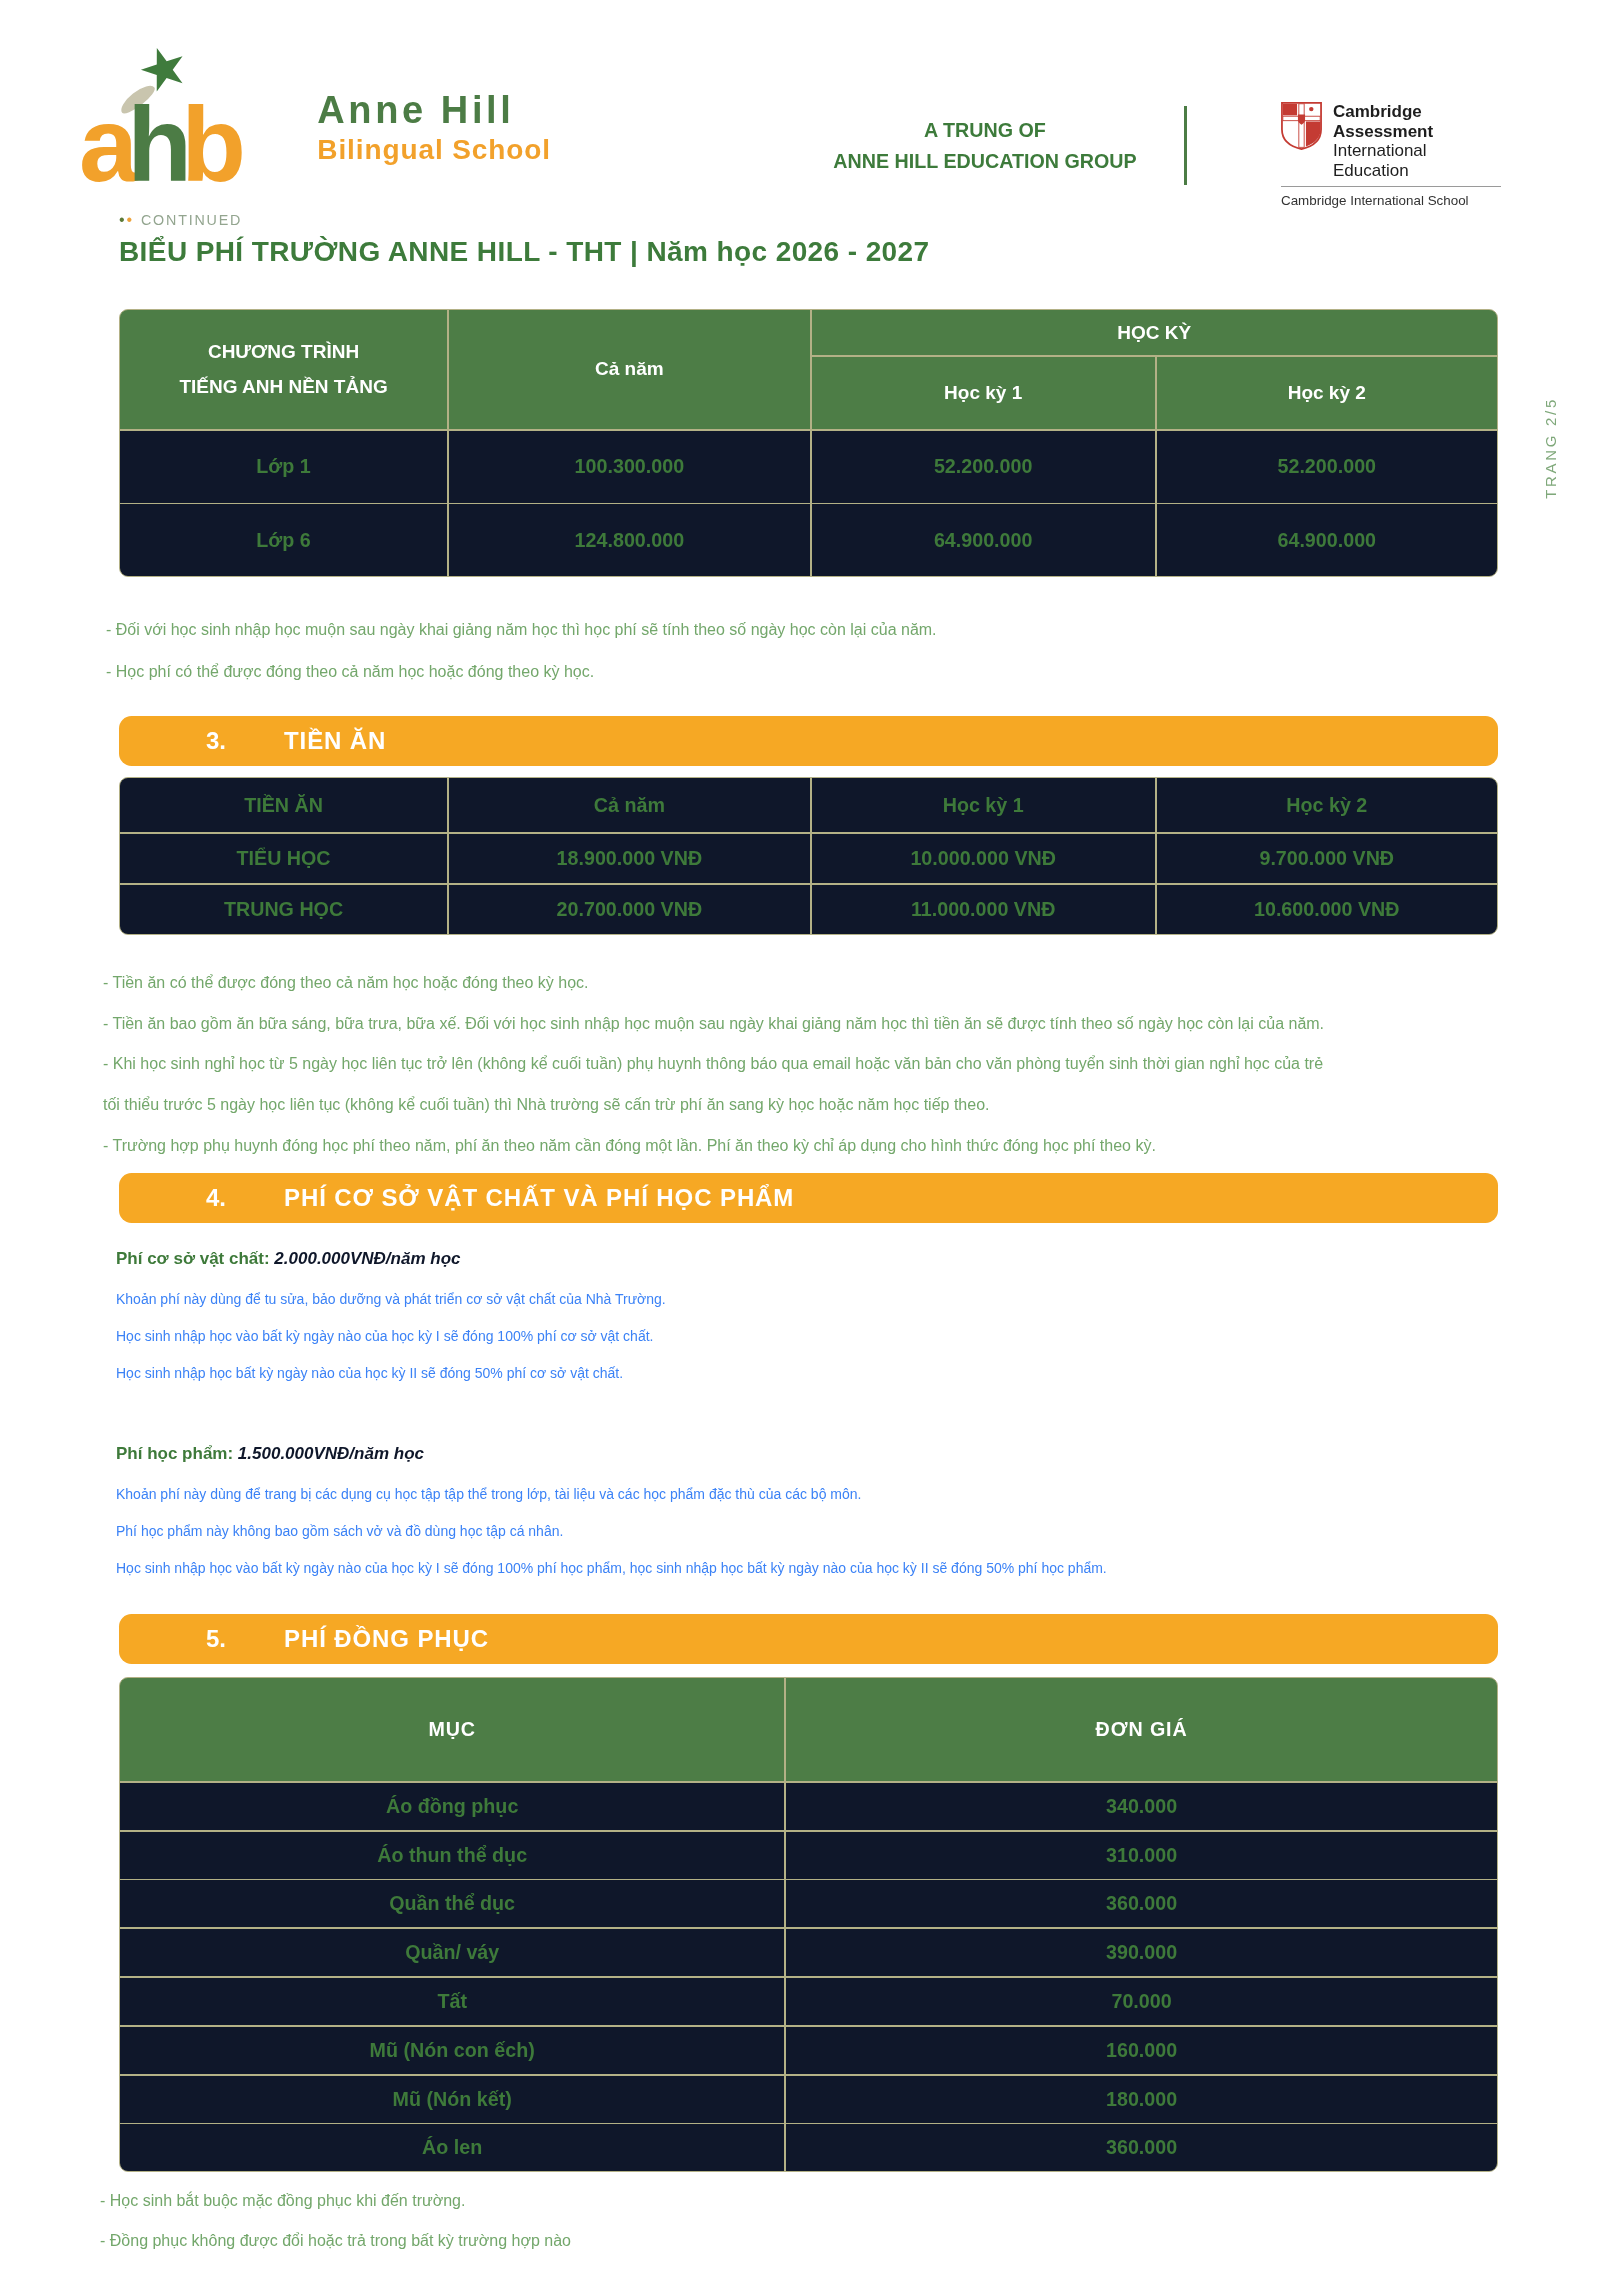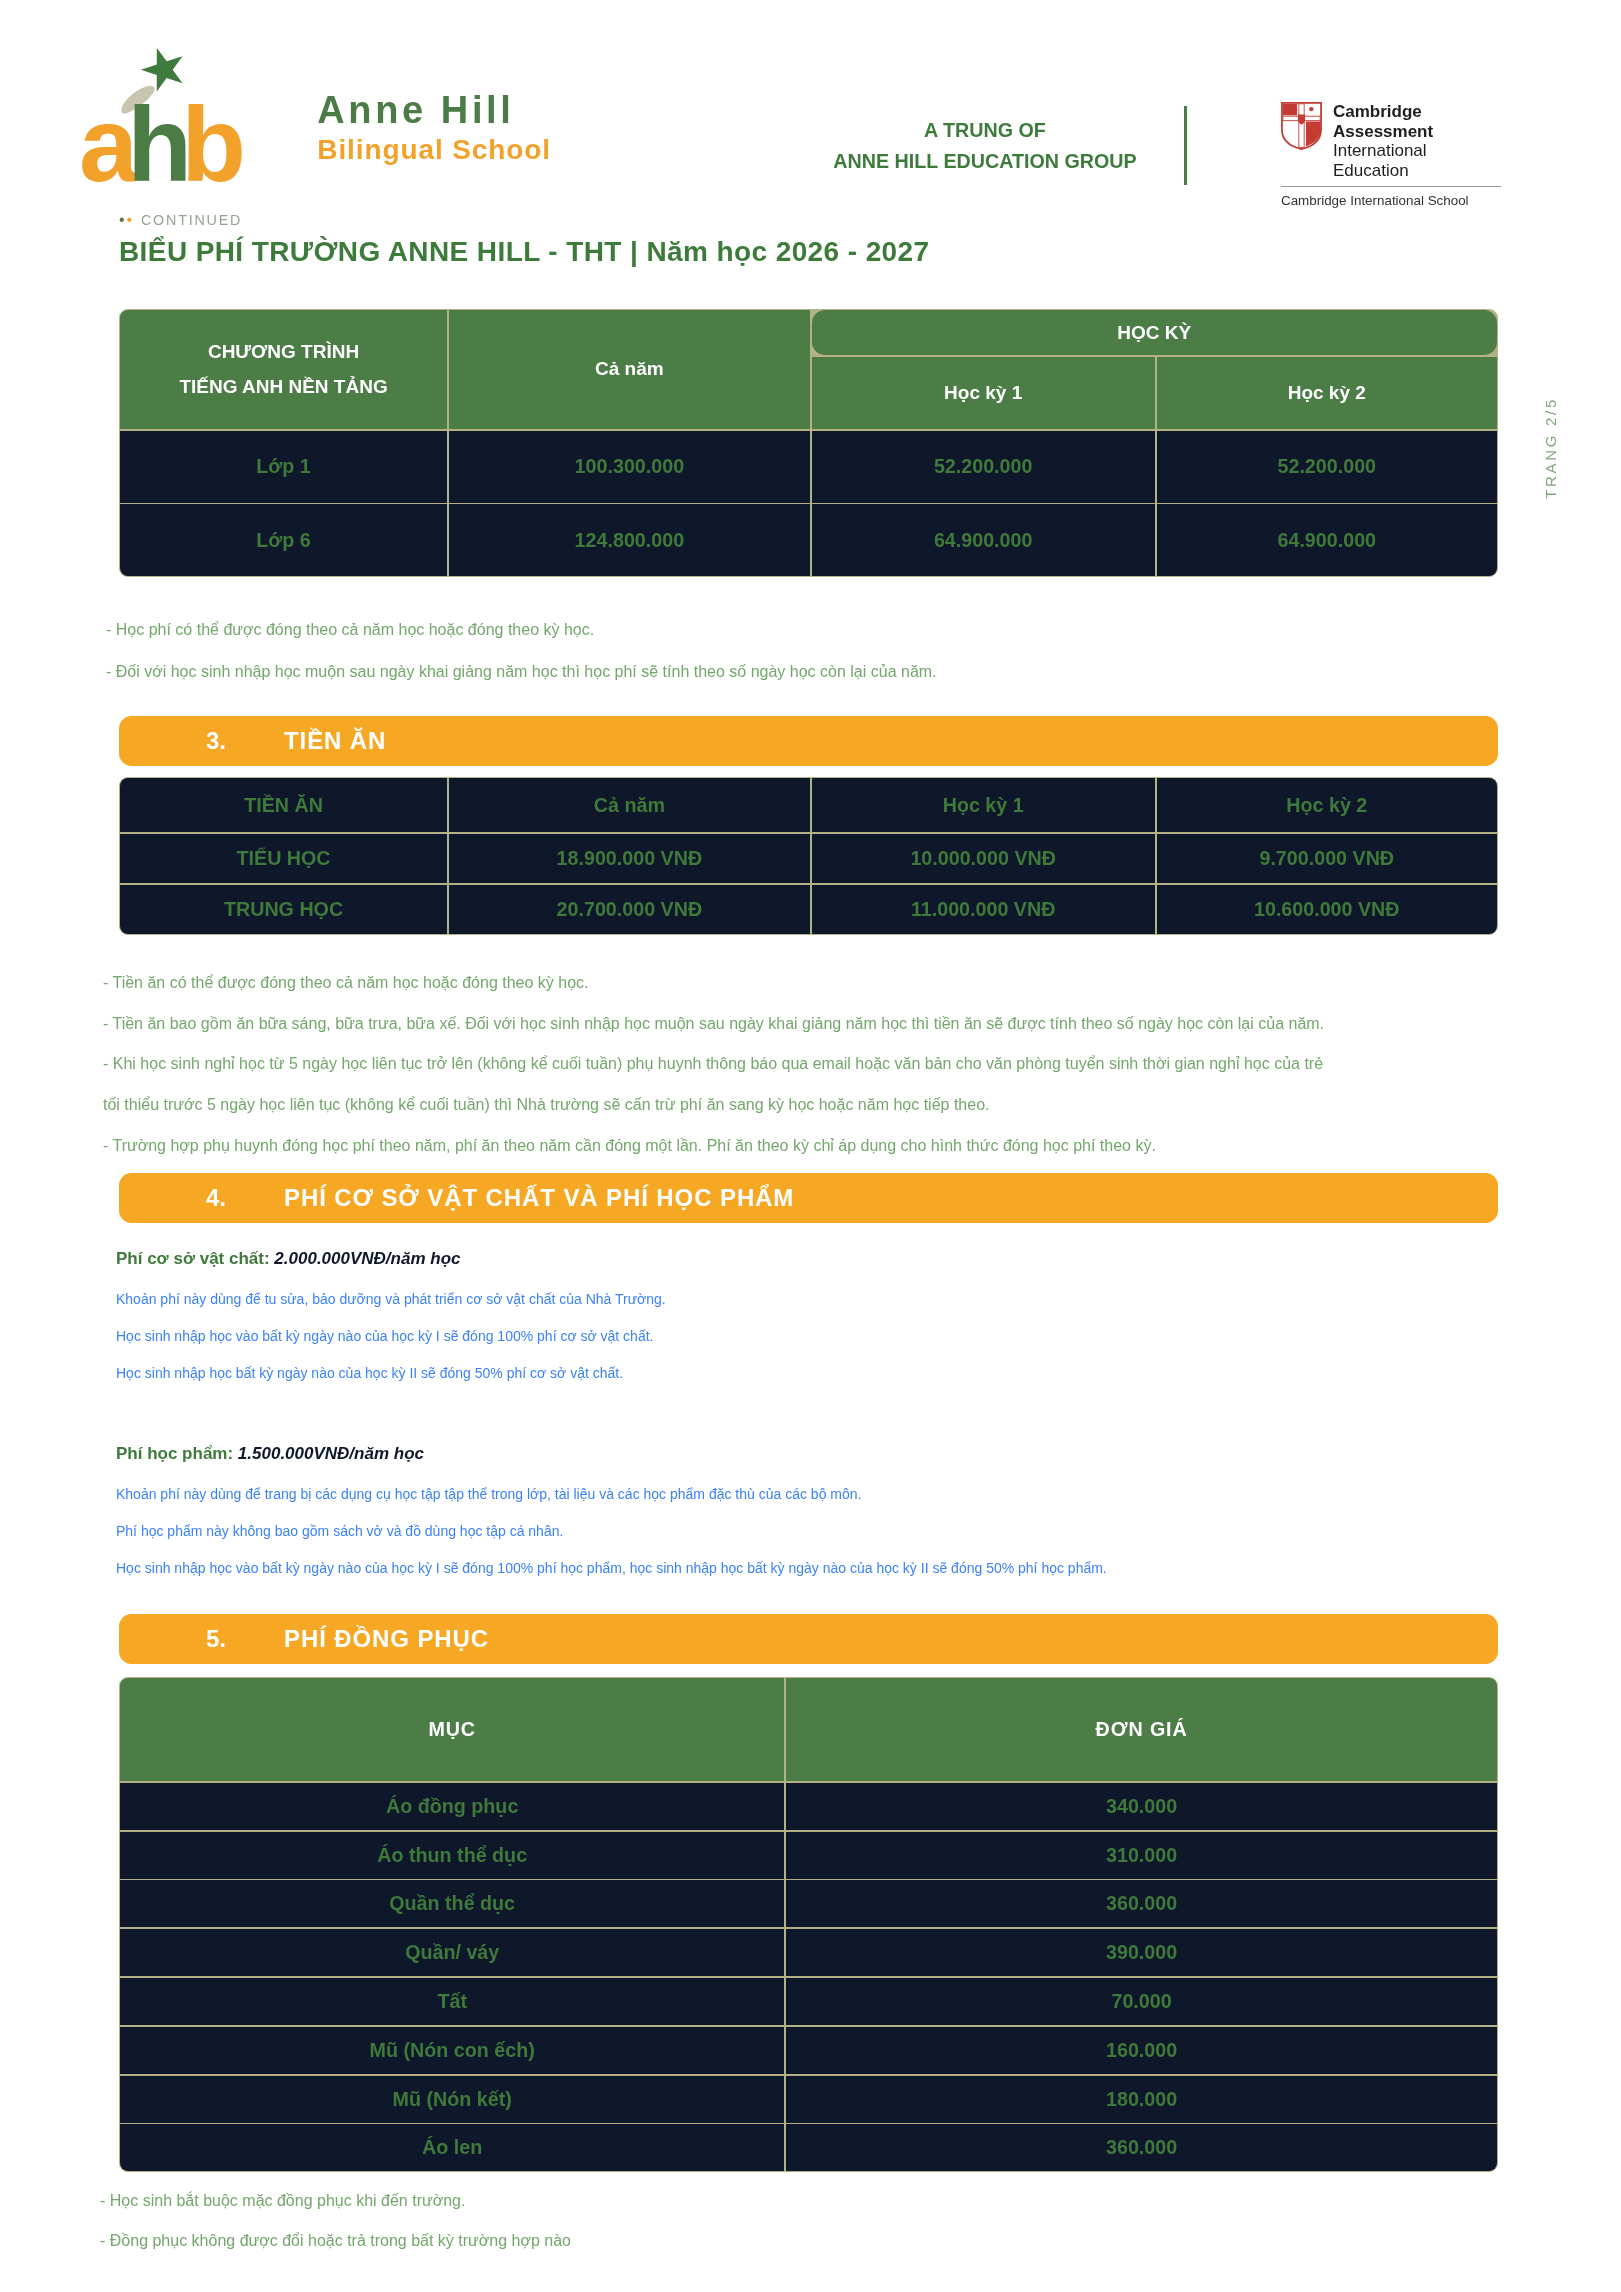--- a/index.html
+++ b/index.html
@@ -41,21 +41,21 @@
   
   .tbl { position:absolute; left:119px; width:1379px; background:#b3b186; border:1.8px solid #b3b186;
          border-radius:9px; overflow:hidden; display:grid; gap:1.8px; box-sizing:border-box; }
   .cell { background:#0f172a; display:flex; align-items:center; justify-content:center;
           color:#3e7a3a; font-weight:bold; font-size:19.7px; text-align:center; }
   .hcell { background:#4d7d46; color:#ffffff; font-size:19px; }
 
   .tbl1 { top:309px; grid-template-columns:367fr 405fr 385fr 382fr; grid-template-rows:45px 72px 72px 72px; }
   .tbl1 .c-program { grid-column:1; grid-row:1 / span 2; flex-direction:column; gap:12.5px; }
   .tbl1 .c-fullyear { grid-column:2; grid-row:1 / span 2; }
-  .tbl1 .c-hocky { grid-column:3 / span 2; grid-row:1;border-radius:13px; }
+  .tbl1 .c-hocky { grid-column:3 / span 2; grid-row:1; }
   .tbl1 .c-sem1 { grid-column:3; grid-row:2; }
   .tbl1 .c-sem2 { grid-column:4; grid-row:2; }
 
   .tbl2 { top:777px; grid-template-columns:367fr 405fr 385fr 382fr; grid-template-rows:54px 49px 49px; }
 
   .tbl3 { top:1677px; grid-template-columns:744fr 796fr; grid-template-rows:103px repeat(8, 47px); }
   .tbl3 .hcell { font-size:19.7px; letter-spacing:0.9px; }
 
   
   .banner { position:absolute; left:119px; width:1379px; height:50px; background:#f6a824;
@@ -144,22 +144,22 @@
     <div class="cell">52.200.000</div>
     <div class="cell">52.200.000</div>
 
     <div class="cell">Lớp 6</div>
     <div class="cell">124.800.000</div>
     <div class="cell">64.900.000</div>
     <div class="cell">64.900.000</div>
   </div>
 
   <div class="notes1">
+    <div class="note">- Đối với học sinh nhập học muộn sau ngày khai giảng năm học thì học phí sẽ tính theo số ngày học còn lại của năm.</div>
     <div class="note">- Học phí có thể được đóng theo cả năm học hoặc đóng theo kỳ học.</div>
-    <div class="note">- Đối với học sinh nhập học muộn sau ngày khai giảng năm học thì học phí sẽ tính theo số ngày học còn lại của năm.</div>
   </div>
 
   <div class="banner banner3">
     <span class="num">3.</span>
     <span class="btitle">TIỀN ĂN</span>
   </div>
 
   <div class="tbl tbl2">
     <div class="cell">TIỀN ĂN</div>
     <div class="cell">Cả năm</div>

